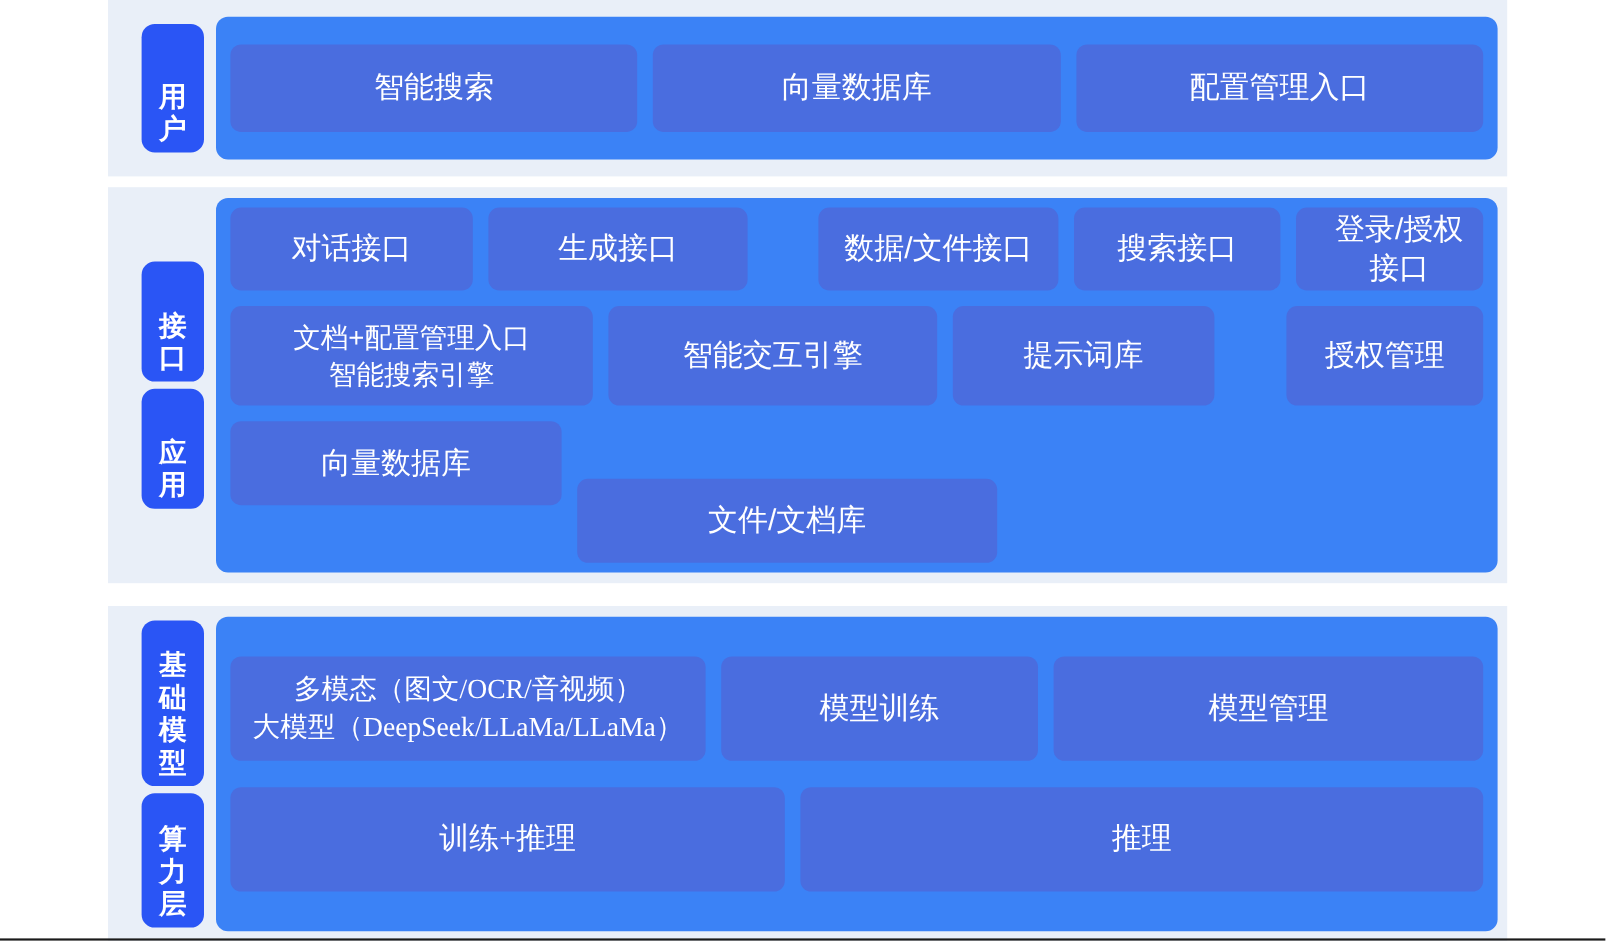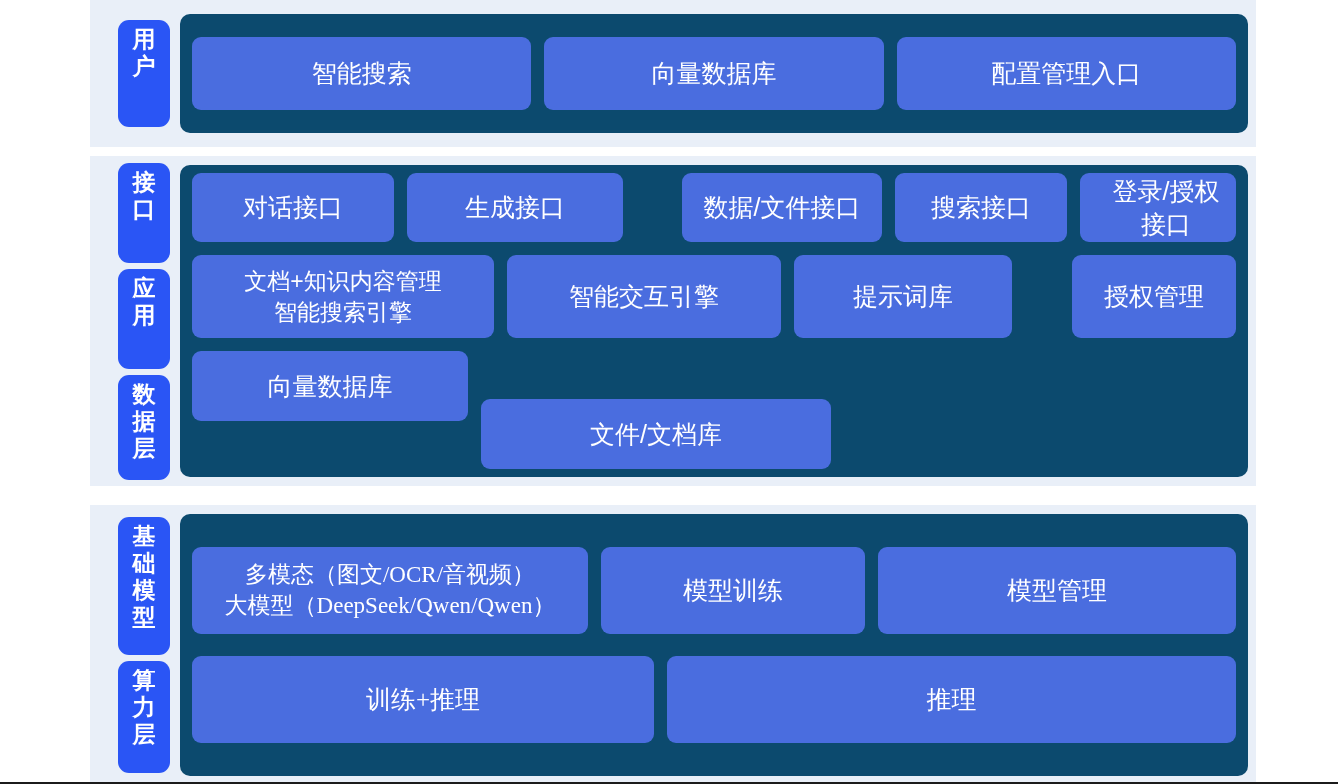--- a/index.html
+++ b/index.html
@@ -46,21 +46,21 @@
   .rail-label {
     width: 52px;
     background: #2a55f5;
     border-radius: 11px;
     color: #ffffff;
     font-size: 23px;
     font-weight: bold;
     line-height: 1.18;
     letter-spacing: 0px;
     display: flex;
-    align-items: flex-start;
+    align-items: flex-end;
     justify-content: center;
     text-align: center;
     word-break: break-all;
     padding: 6px 0;
     writing-mode: horizontal-tb;
   }
   #section-user .rail-label      { height: 107px; }
   #section-platform .rail-label  { }
   #rail-interface   { height: 100px; }
   #rail-application { height: 100px; }
@@ -68,21 +68,21 @@
   #rail-foundation  { height: 138px; }
   #rail-compute     { height: 112px; }
   .rail-label span {
     display: block;
     width: 26px;
   }
 
   
   .panel {
     flex: 1 1 auto;
-    background: #0c4a6e;
+    background: #3b82f6;
     border-radius: 10px;
     margin: 9px 8px 9px 0;
     padding: 10px 12px;
     display: flex;
     flex-direction: column;
     justify-content: center;
     gap: 12px;
   }
 
   .row {
@@ -168,36 +168,33 @@
   </div>
 
   <div class="section" id="section-platform">
     <div class="rail">
       <div class="rail-label" id="rail-interface">
         <span>接口</span>
       </div>
       <div class="rail-label" id="rail-application">
         <span>应用</span>
       </div>
-      <div class="rail-label" id="rail-datalayer">
-        <span>数据层</span>
-      </div>
     </div>
     <div class="panel">
 
       <div class="row row-interface">
         <div class="box">对话接口</div>
         <div class="box">生成接口</div>
         <div class="box">数据/文件接口</div>
         <div class="box">搜索接口</div>
         <div class="box">登录/授权接口</div>
       </div>
 
       <div class="row row-application">
-        <div class="box">文档+知识内容管理
+        <div class="box">文档+配置管理入口
 智能搜索引擎</div>
         <div class="box">智能交互引擎</div>
         <div class="box">提示词库</div>
         <div class="box">授权管理</div>
       </div>
 
       <div class="row row-datalayer">
         <div class="box">向量数据库</div>
         <div class="box">文件/文档库</div>
       </div>
@@ -211,21 +208,21 @@
         <span>基础模型</span>
       </div>
       <div class="rail-label" id="rail-compute">
         <span>算力层</span>
       </div>
     </div>
     <div class="panel">
 
       <div class="row row-foundation">
         <div class="box">多模态（图文/OCR/音视频）
-大模型（DeepSeek/Qwen/Qwen）</div>
+大模型（DeepSeek/LLaMa/LLaMa）</div>
         <div class="box">模型训练</div>
         <div class="box">模型管理</div>
       </div>
 
       <div class="row row-compute">
         <div class="box">训练+推理</div>
         <div class="box">推理</div>
       </div>
 
     </div>

